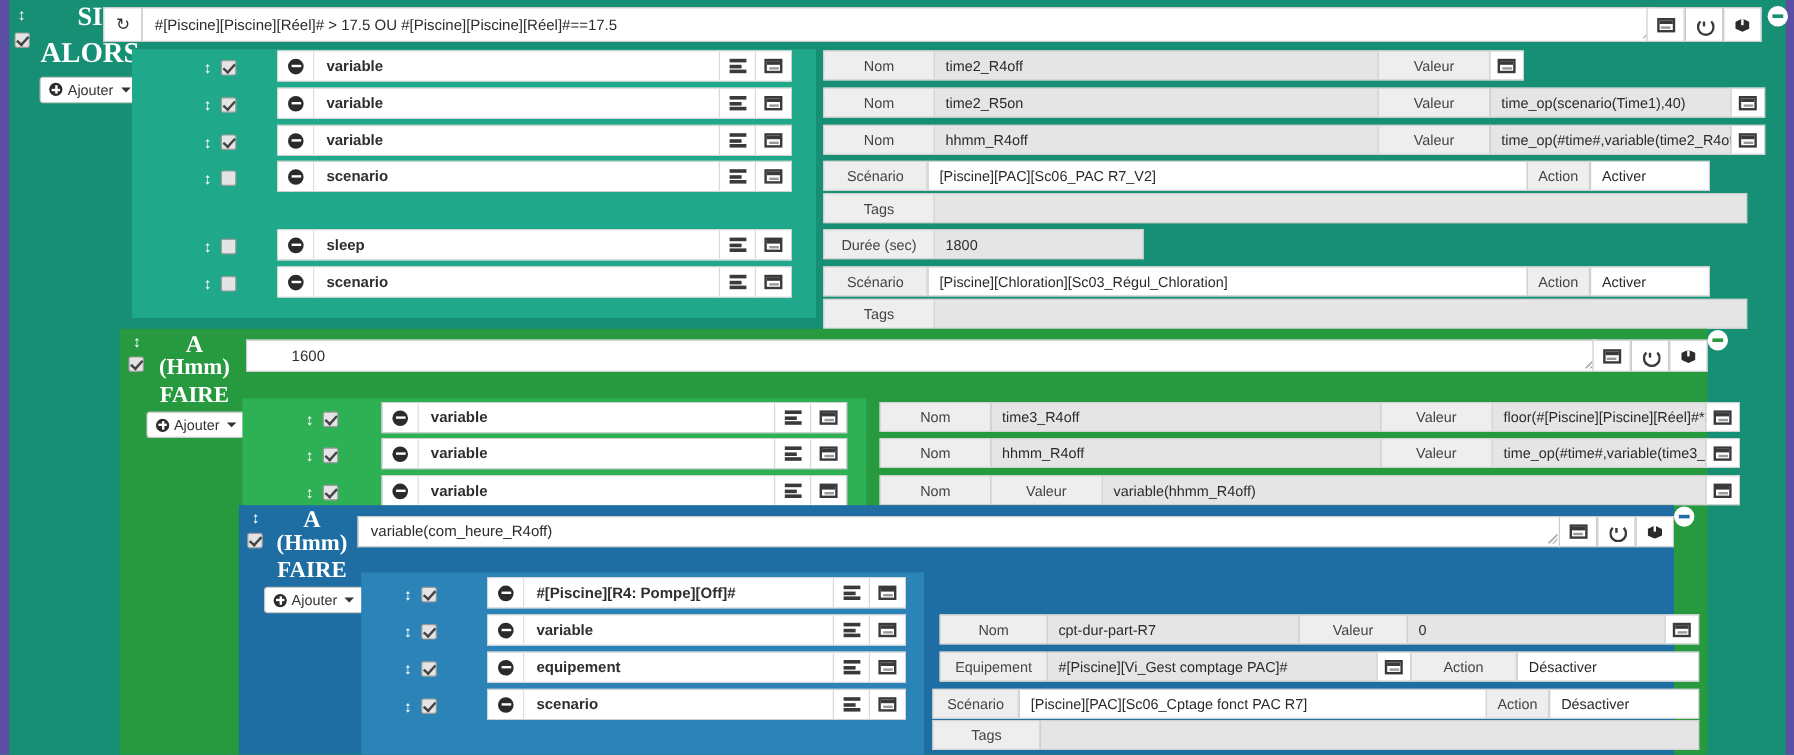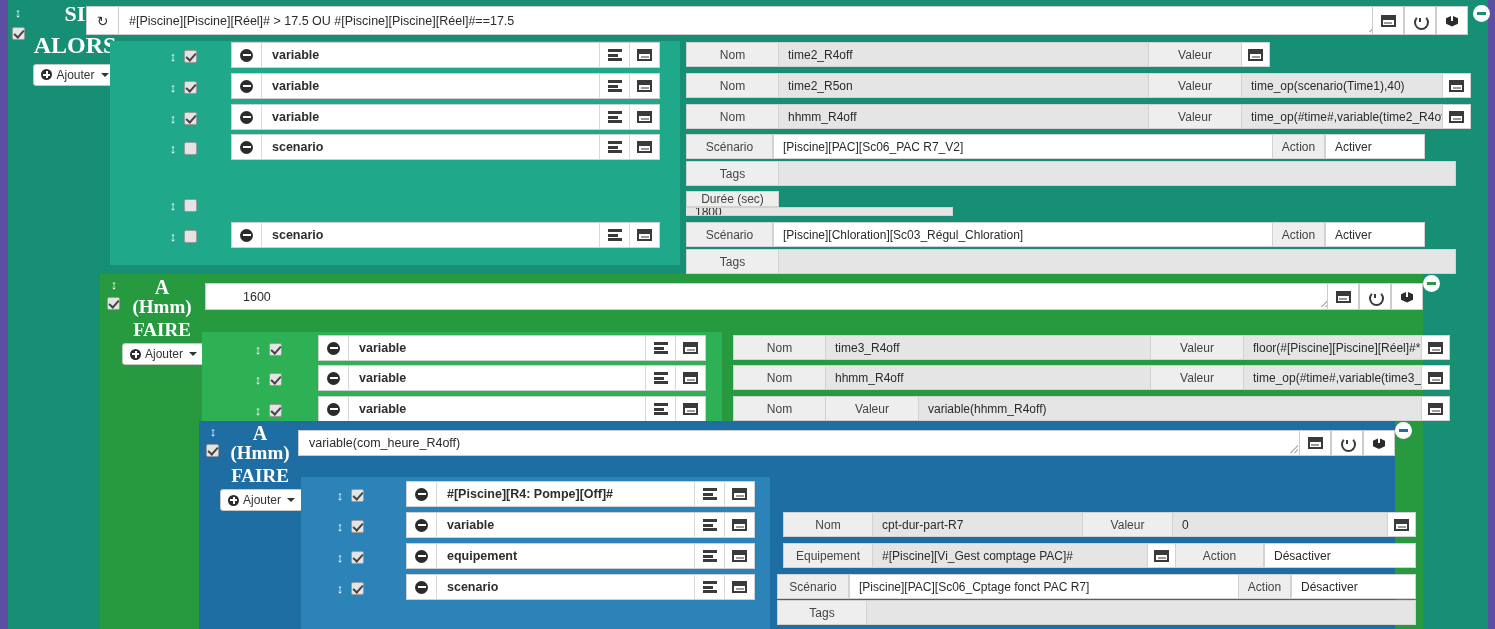--- a/index.html
+++ b/index.html
@@ -323,21 +323,37 @@
   </div>
   <div class="param-row" style="position:absolute;left:686px;top:161px;width:770px;">
     <div class="pl" style="width:93px;">Tags</div>
     <div class="pv" style="flex:1;"></div>
   </div>
 
   <div style="position:absolute;left:165px;top:193px;width:24px;height:24px;display:flex;align-items:center;">
     <span class="drag">↕</span>
     <span class="cbx" style="margin-left:3px;"></span>
   </div>
-  <div class="param-row" style="position:absolute;left:686px;top:191px;width:267px;flex-direction:column;">
+  <div class="cmdrow" style="left:231px;top:191px;width:429px;">
+    <div class="minus-btn">
+        <span class="minus-ico"></span>
+      </div>
+    <div class="cmdname">sleep</div>
+    <div class="icobtn">
+        <span class="ico-server">
+          <i></i>
+          <i></i>
+          <i></i>
+        </span>
+      </div>
+    <div class="icobtn">
+        <span class="ico-win"></span>
+      </div>
+  </div>
+  <div class="param-row" style="position:absolute;left:686px;top:191px;width:267px;">
     <div class="pl" style="width:93px;">Durée (sec)</div>
     <div class="pv" style="flex:1;">1800</div>
   </div>
 
   <div style="position:absolute;left:165px;top:224px;width:24px;height:24px;display:flex;align-items:center;">
     <span class="drag">↕</span>
     <span class="cbx" style="margin-left:3px;"></span>
   </div>
   <div class="cmdrow" style="left:231px;top:222px;width:429px;">
     <div class="minus-btn">

